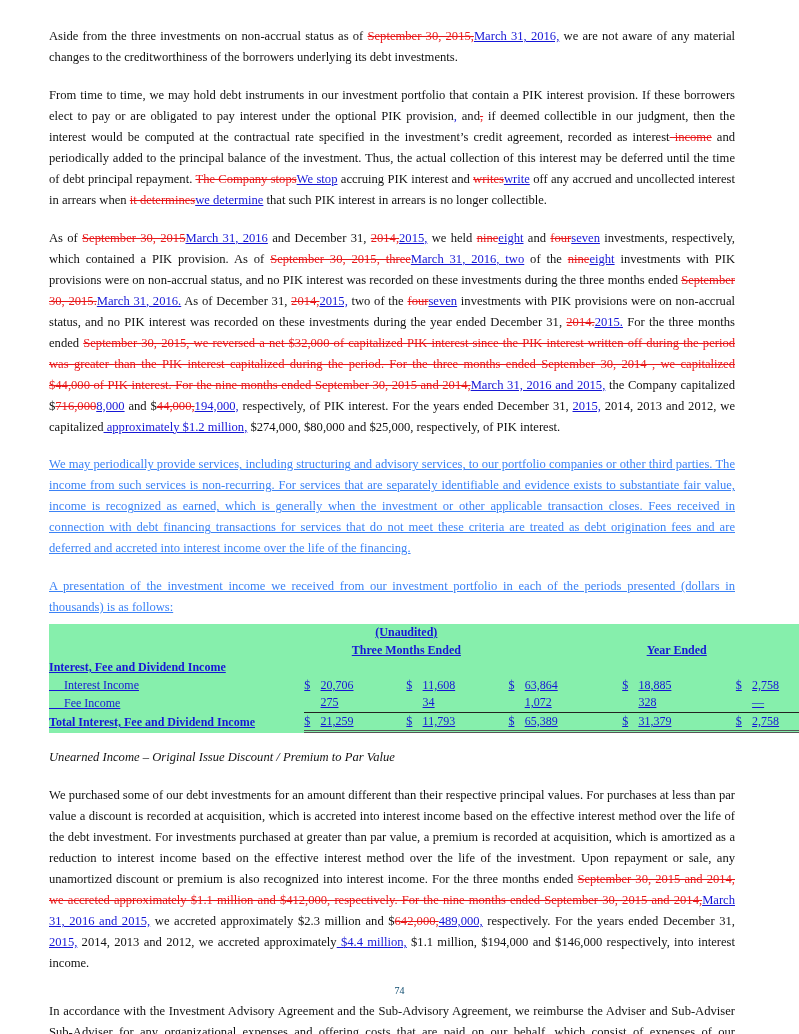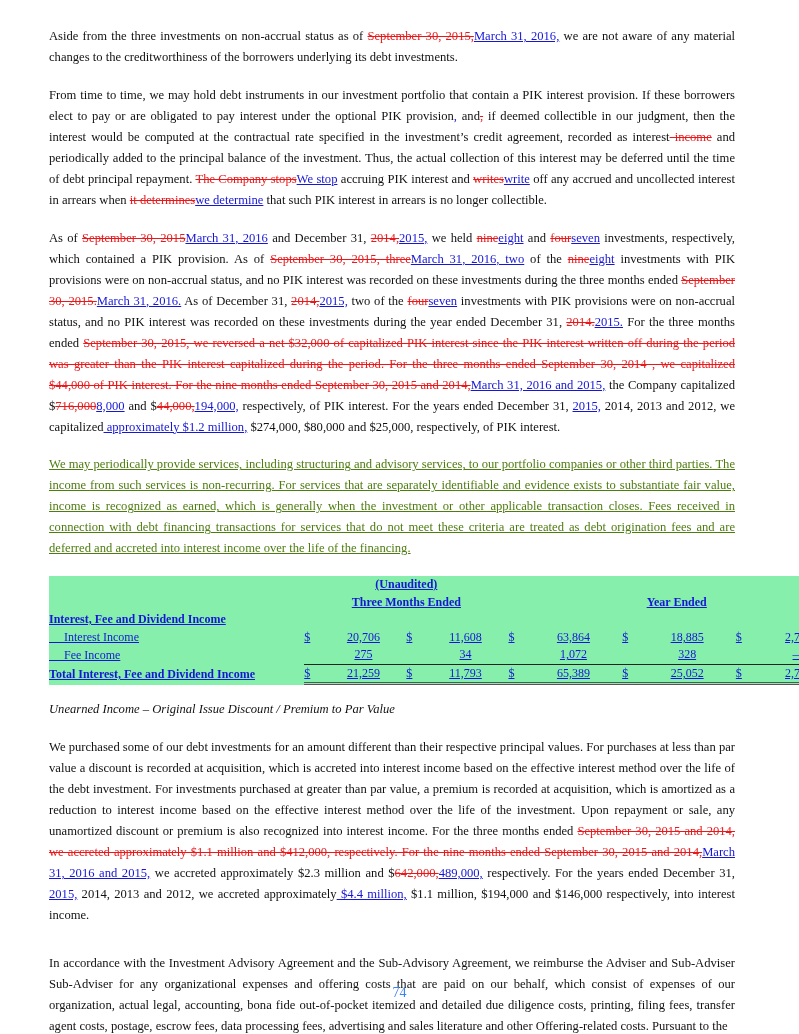--- a/index.html
+++ b/index.html
@@ -3,50 +3,51 @@
 <meta charset="utf-8">
 <style>
   html, body { margin: 0; padding: 0; background: #ffffff; }
   body { width: 799px; height: 1034px; position: relative; overflow: hidden;
          font-family: "Liberation Serif", "DejaVu Serif", serif; font-size: 12.6px; color: #111; }
   .page { position: absolute; left: 49px; top: 26px; width: 686px; }
   p { margin: 0; line-height: 21px; text-align: justify; font-family: Liberation Serif, serif; }
   .para { margin-bottom: 16.8px; }
   .del { color: #e8191b; text-decoration: line-through; }
   .ins { color: #1616d6; text-decoration: underline; }
-  .insblk { color: #4d7c0f; text-decoration: underline; background: #ffffff; }
+  .insblk { color: #3b82f6; text-decoration: underline; background: #ffffff; }
   .heading-i { font-style: italic; }
   table.fin { width: 796px; border-collapse: collapse; background: #86efac;
               font-family: "Liberation Serif", "DejaVu Serif", serif; font-size: 12px; color: #1616d6; margin-top: 6px; margin-bottom: 14px; }
   table.fin td { padding: 0; line-height: 17.5px; vertical-align: bottom; }
   table.fin u { text-decoration: underline; }
   .hdr { font-weight: bold; text-align: center; }
   .rule-top td.rt { border-top: 2px solid #222; }
   .rule-bot td.rb { border-bottom: 2px solid #222; }
   .bold { font-weight: bold; }
-  .num { text-align: center; }
+  .num { text-align: left; }
   .cur { text-align: left; padding-left: 2px; }
   .tot td.tt { border-top: 1.5px solid #222; }
   .tot td.dbl { border-bottom: 3px double #555; }
-  .pageno { position: absolute; left: 0; right: 0; top: 985px; text-align: center; font-size: 14px; color:#3b82f6; }
+  .pageno { position: absolute; left: 0; right: 0; top: 985px; text-align: center; font-size: 10px; color:#0c4a6e; }
   .gap { height: 10px; }
 </style>
 </head>
 <body>
 
 <div class="page">
 
   <p class="para"><span>Aside from the three investments on non-accrual status as of </span><span class="del">September 30, 2015,</span><span class="ins">March 31, 2016,</span><span> we are not aware of any material changes to the creditworthiness of the borrowers underlying its debt investments.</span></p>
 
   <p class="para"><span>From time to time, we may hold debt instruments in our investment portfolio that contain a PIK interest provision. If these borrowers elect to pay or are obligated to pay interest under the optional PIK provision</span><span class="ins">,</span><span> and</span><span class="del">,</span><span> if deemed collectible in our judgment, then the interest would be computed at the contractual rate specified in the investment’s credit agreement, recorded as interest</span><span class="del"> income</span><span> and periodically added to the principal balance of the investment. Thus, the actual collection of this interest may be deferred until the time of debt principal repayment. </span><span class="del">The Company stops</span><span class="ins">We stop</span><span> accruing PIK interest and </span><span class="del">writes</span><span class="ins">write</span><span> off any accrued and uncollected interest in arrears when </span><span class="del">it determines</span><span class="ins">we determine</span><span> that such PIK interest in arrears is no longer collectible.</span></p>
 
   <p class="para"><span>As of </span><span class="del">September 30, 2015</span><span class="ins">March 31, 2016</span><span> and December 31, </span><span class="del">2014,</span><span class="ins">2015,</span><span> we held </span><span class="del">nine</span><span class="ins">eight</span><span> and </span><span class="del">four</span><span class="ins">seven</span><span> investments, respectively, which contained a PIK provision. As of </span><span class="del">September 30, 2015, three</span><span class="ins">March 31, 2016, two</span><span> of the </span><span class="del">nine</span><span class="ins">eight</span><span> investments with PIK provisions were on non-accrual status, and no PIK interest was recorded on these investments during the three months ended </span><span class="del">September 30, 2015.</span><span class="ins">March 31, 2016.</span><span> As of December 31, </span><span class="del">2014,</span><span class="ins">2015,</span><span> two of the </span><span class="del">four</span><span class="ins">seven</span><span> investments with PIK provisions were on non-accrual status, and no PIK interest was recorded on these investments during the year ended December 31, </span><span class="del">2014.</span><span class="ins">2015.</span><span> For the three months ended </span><span class="del">September 30, 2015, we reversed a net $32,000 of capitalized PIK interest since the PIK interest written off during the period was greater than the PIK interest capitalized during the period. For the three months ended September 30, 2014 , we capitalized $44,000 of PIK interest. For the nine months ended September 30, 2015 and 2014,</span><span class="ins">March 31, 2016 and 2015,</span><span> the Company capitalized $</span><span class="del">716,000</span><span class="ins">8,000</span><span> and $</span><span class="del">44,000,</span><span class="ins">194,000,</span><span> respectively, of PIK interest.  For the years ended December 31, </span><span class="ins">2015,</span><span> 2014, 2013 and 2012, we capitalized</span><span class="ins"> approximately $1.2 million,</span><span> $274,000, $80,000 and $25,000, respectively, of PIK interest.</span></p>
 
   <p class="para insblk">We may periodically provide services, including structuring and advisory services, to our portfolio companies or other third parties. The income from such services is non-recurring. For services that are separately identifiable and evidence exists to substantiate fair value, income is recognized as earned, which is generally when the investment or other applicable transaction closes. Fees received in connection with debt financing transactions for services that do not meet these criteria are treated as debt origination fees and are deferred and accreted into interest income over the life of the financing.</p>
 
+  <p class="insblk">A presentation of the investment income we received from our investment portfolio in each of the periods presented (dollars in thousands) is as follows:</p>
 
   <table class="fin">
     <colgroup>
       <col style="width:220px">
         <col style="width:14px">
         <col style="width:74px">
         <col style="width:14px">
         <col style="width:74px">
         <col style="width:14px">
         <col style="width:84px">
@@ -98,21 +99,21 @@
     </tr>
     <tr class="tot">
       <td class="bold"><u>Total Interest, Fee and Dividend Income</u></td>
       <td class="cur tt dbl"><u>$</u></td>
           <td class="num tt dbl"><u>21,259</u></td>
       <td class="cur tt dbl"><u>$</u></td>
           <td class="num tt dbl"><u>11,793</u></td>
       <td class="cur tt dbl"><u>$</u></td>
           <td class="num tt dbl"><u>65,389</u></td>
       <td class="cur tt dbl"><u>$</u></td>
-          <td class="num tt dbl"><u>25,052</u></td>
+          <td class="num tt dbl"><u>31,379</u></td>
       <td class="cur tt dbl"><u>$</u></td>
           <td class="num tt dbl"><u>2,758</u></td>
     </tr>
   </tbody>
     </table>
 
   <p class="para heading-i">Unearned Income – Original Issue Discount / Premium to Par Value</p>
 
   <p class="para"><span>We purchased some of our debt investments for an amount different than their respective principal values. For purchases at less than par value a discount is recorded at acquisition, which is accreted into interest income based on the effective interest method over the life of the debt investment. For investments purchased at greater than par value, a premium is recorded at acquisition, which is amortized as a reduction to interest income based on the effective interest method over the life of the investment. Upon repayment or sale, any unamortized discount or premium is also recognized into interest income. For the three months ended </span><span class="del">September 30, 2015 and 2014, we accreted approximately $1.1 million and $412,000, respectively. For the nine months ended September 30, 2015 and 2014,</span><span class="ins">March 31, 2016 and 2015,</span><span> we accreted approximately $2.3 million and $</span><span class="del">642,000,</span><span class="ins">489,000,</span><span> respectively.  For the years ended December 31, </span><span class="ins">2015,</span><span> 2014, 2013 and 2012, we accreted approximately</span><span class="ins"> $4.4 million,</span><span> $1.1 million, $194,000 and $146,000 respectively, into interest income.</span></p>
 

